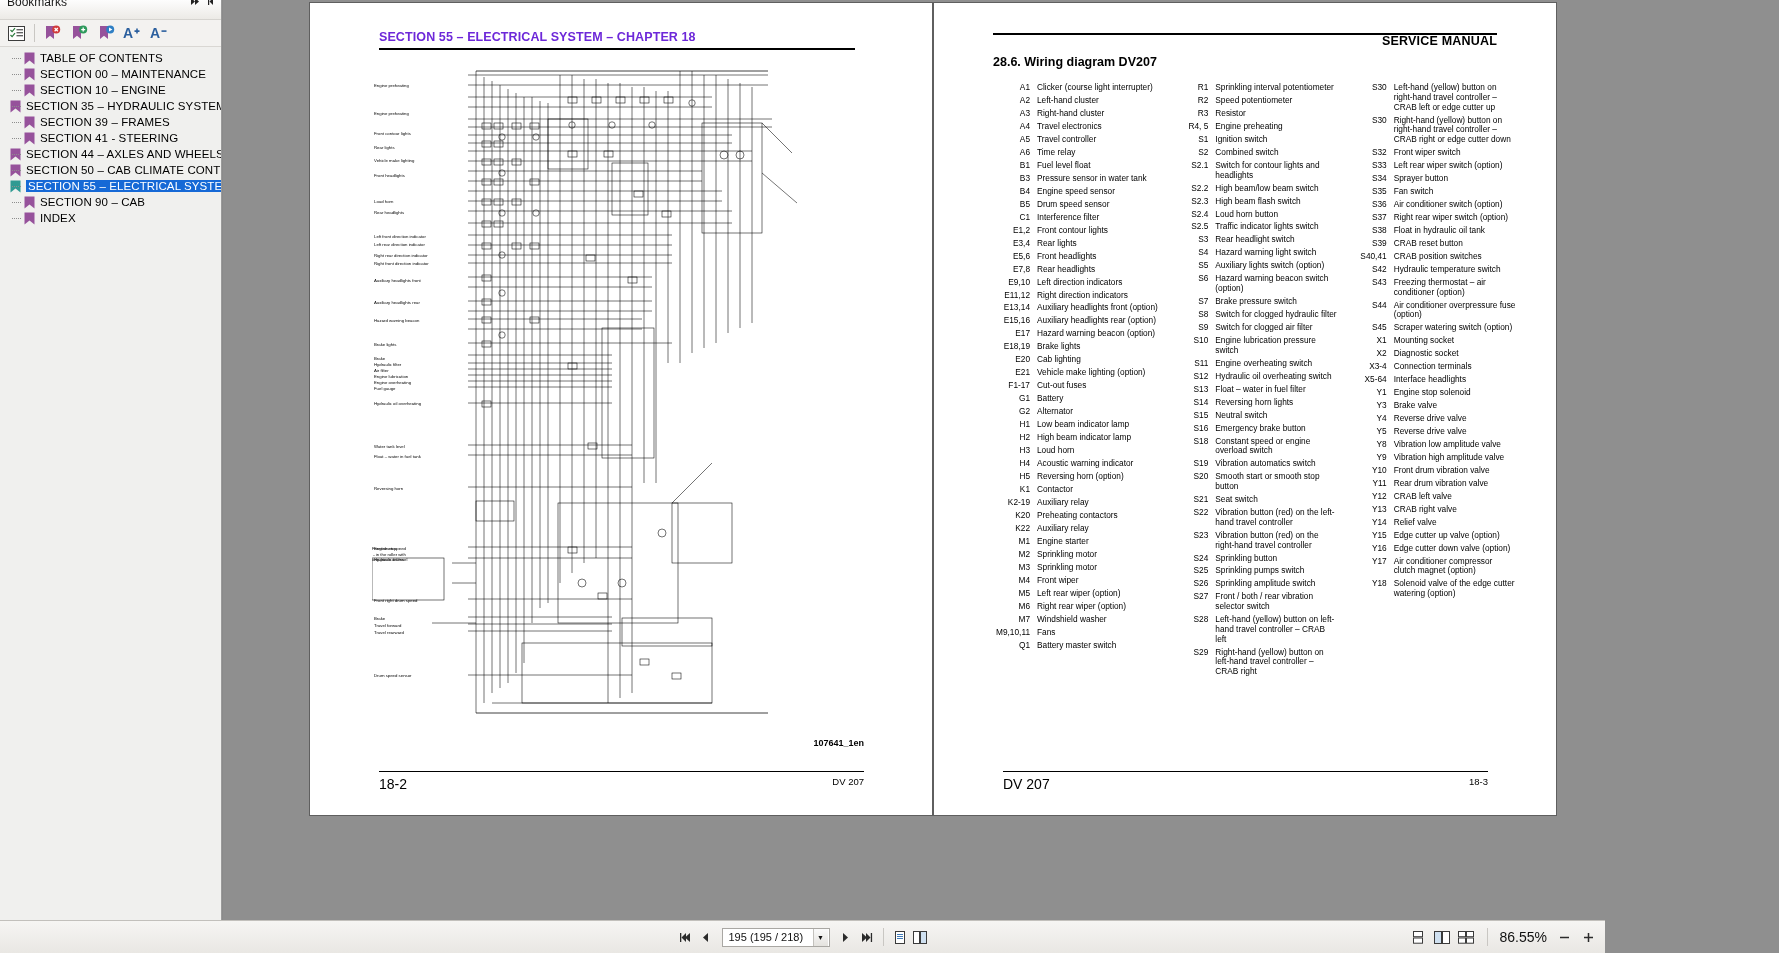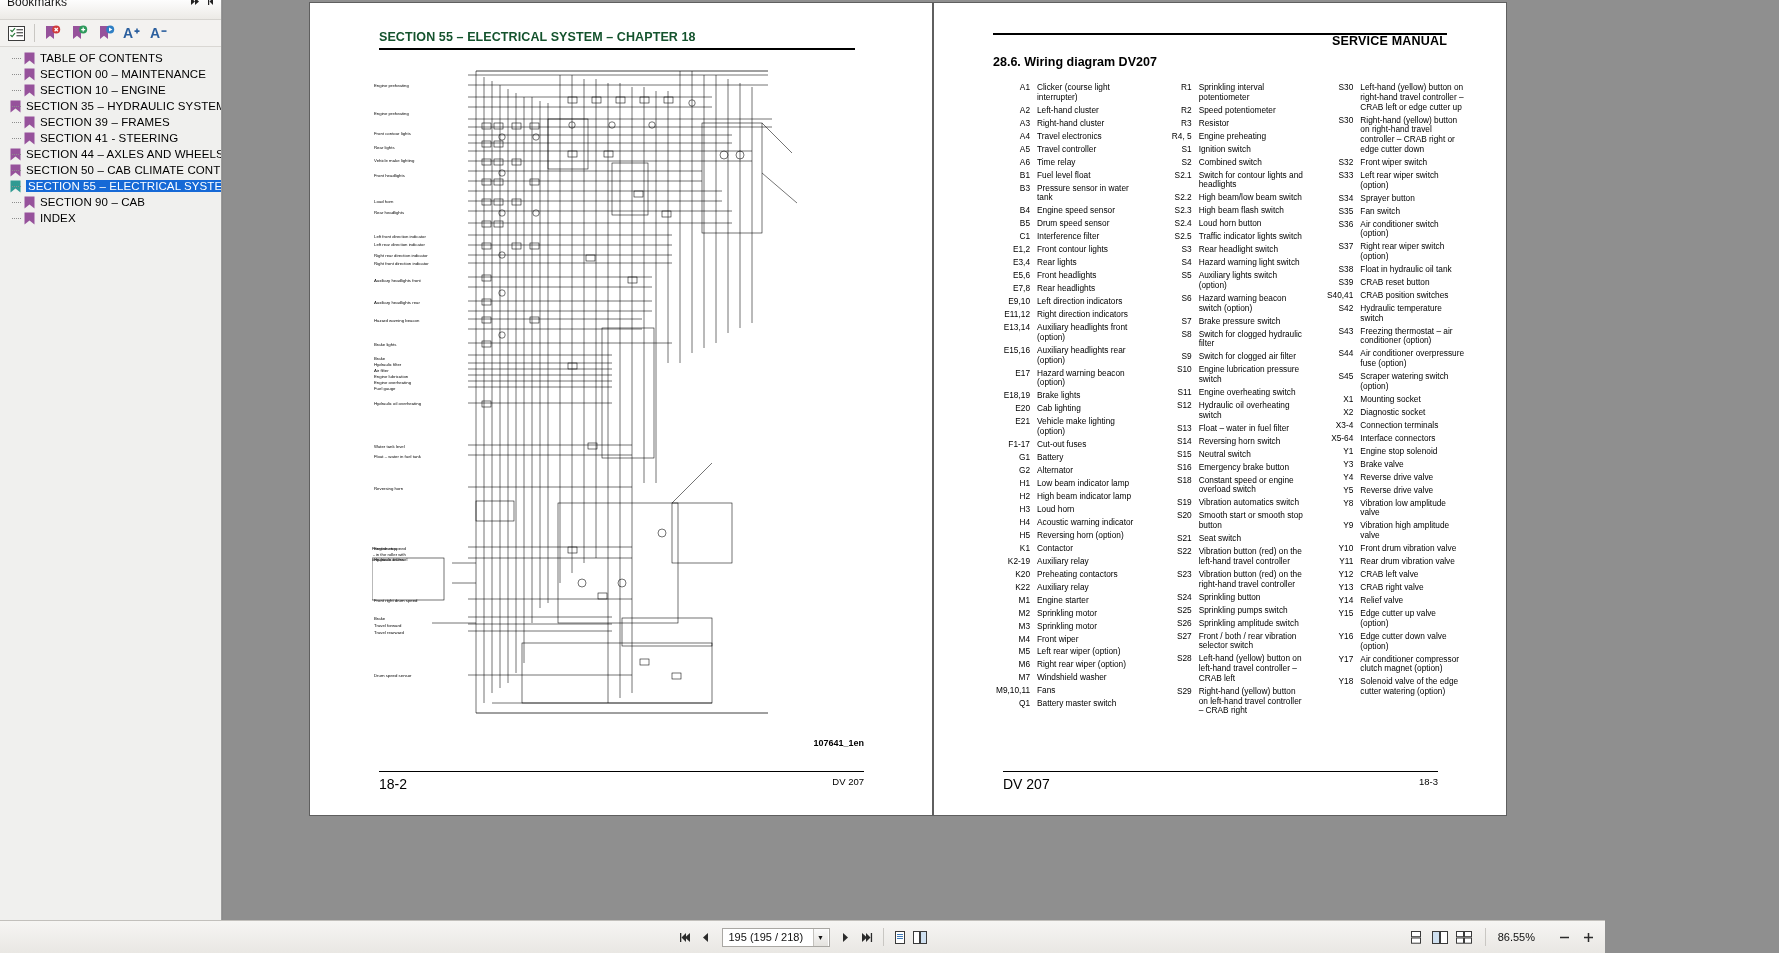--- a/index.html
+++ b/index.html
@@ -61,26 +61,26 @@
   
   #viewer {
     position: absolute; left: 223px; top: 0; right: 0; bottom: 0;
     background: #8f8f8f; overflow: hidden;
   }
   .page {
     position: absolute; top: 3px; background: #fff; height: 812px;
     box-shadow: 0 0 0 1px #5f5f5f;
   }
   #page-left  { left: 87px;  width: 622px; }
-  #page-right { left: 711px; width: 572px; }
+  #page-right { left: 711px; width: 622px; }
 
   
   .lp-title {
     position: absolute; left: 69px; top: 27px; font-size: 12.5px; font-weight: bold;
-    color: #14532d; letter-spacing: .1px;
+    color: #6d28d9; letter-spacing: .1px;
   }
   .lp-rule { position: absolute; left: 69px; top: 45px; width: 476px; height: 1.5px; background: #000; }
   .lp-code { position: absolute; right: 68px; top: 735px; font-size: 9px; font-weight: bold; color: #000; }
   .pg-footrule { position: absolute; left: 69px; right: 68px; top: 768px; height: 1px; background: #000; }
   .pg-foot-l { position: absolute; left: 69px; top: 773px; font-size: 14px; color: #000; }
   .pg-foot-r { position: absolute; right: 68px; top: 773px; font-size: 9.5px; color: #000; }
 
   
   #schematic { position: absolute; left: 62px; top: 60px; width: 496px; height: 665px; }
   .sch-lbl { position: absolute; font-size: 4.3px; color: #000; white-space: pre; line-height: 1.32; }
@@ -111,21 +111,21 @@
   .bb-right { position: absolute; right: 8px; display:flex; align-items:center; gap: 7px; }
   .bb-btn { width: 17px; height: 17px; display:flex;align-items:center;justify-content:center; color:#2b2b2b; }
   .pagebox {
     display: flex; align-items: center; height: 19px; min-width: 108px;
     border: 1px solid #a9a7a3; background: #fff; font-size: 11px; color: #111;
     padding: 0 1px 0 6px; margin: 0 5px;
   }
   .pagebox .pv { flex: 1; white-space: nowrap; }
   .pb-caret { width: 15px; height: 17px; display:flex;align-items:center;justify-content:center;
               background: linear-gradient(#fafafa,#e4e2de); border-left:1px solid #c3c1bd; font-size:7px; }
-  .zoomval { font-size: 11px; color: #111; margin-right: 14px; }
+  .zoomval { font-size: 14px; color: #111; margin-right: 2px; }
   .sep-v { width: 1px; height: 18px; background: #c9c7c3; margin: 0 5px; }
 </style>
 </head>
 <body>
 
 <div id="app">
 
   <div id="bookmarks">
 
     <div class="bm-titlebar">
@@ -790,21 +790,21 @@
             <div class="leg-row">
               <span class="leg-code">S12</span>
               <span class="leg-desc">Hydraulic oil overheating switch</span>
             </div>
             <div class="leg-row">
               <span class="leg-code">S13</span>
               <span class="leg-desc">Float – water in fuel filter</span>
             </div>
             <div class="leg-row">
               <span class="leg-code">S14</span>
-              <span class="leg-desc">Reversing horn switch</span>
+              <span class="leg-desc">Reversing horn lights</span>
             </div>
             <div class="leg-row">
               <span class="leg-code">S15</span>
               <span class="leg-desc">Neutral switch</span>
             </div>
             <div class="leg-row">
               <span class="leg-code">S16</span>
               <span class="leg-desc">Emergency brake button</span>
             </div>
             <div class="leg-row">
@@ -924,21 +924,21 @@
             <div class="leg-row">
               <span class="leg-code">X2</span>
               <span class="leg-desc">Diagnostic socket</span>
             </div>
             <div class="leg-row">
               <span class="leg-code">X3-4</span>
               <span class="leg-desc">Connection terminals</span>
             </div>
             <div class="leg-row">
               <span class="leg-code">X5-64</span>
-              <span class="leg-desc">Interface connectors</span>
+              <span class="leg-desc">Interface headlights</span>
             </div>
             <div class="leg-row">
               <span class="leg-code">Y1</span>
               <span class="leg-desc">Engine stop solenoid</span>
             </div>
             <div class="leg-row">
               <span class="leg-code">Y3</span>
               <span class="leg-desc">Brake valve</span>
             </div>
             <div class="leg-row">

